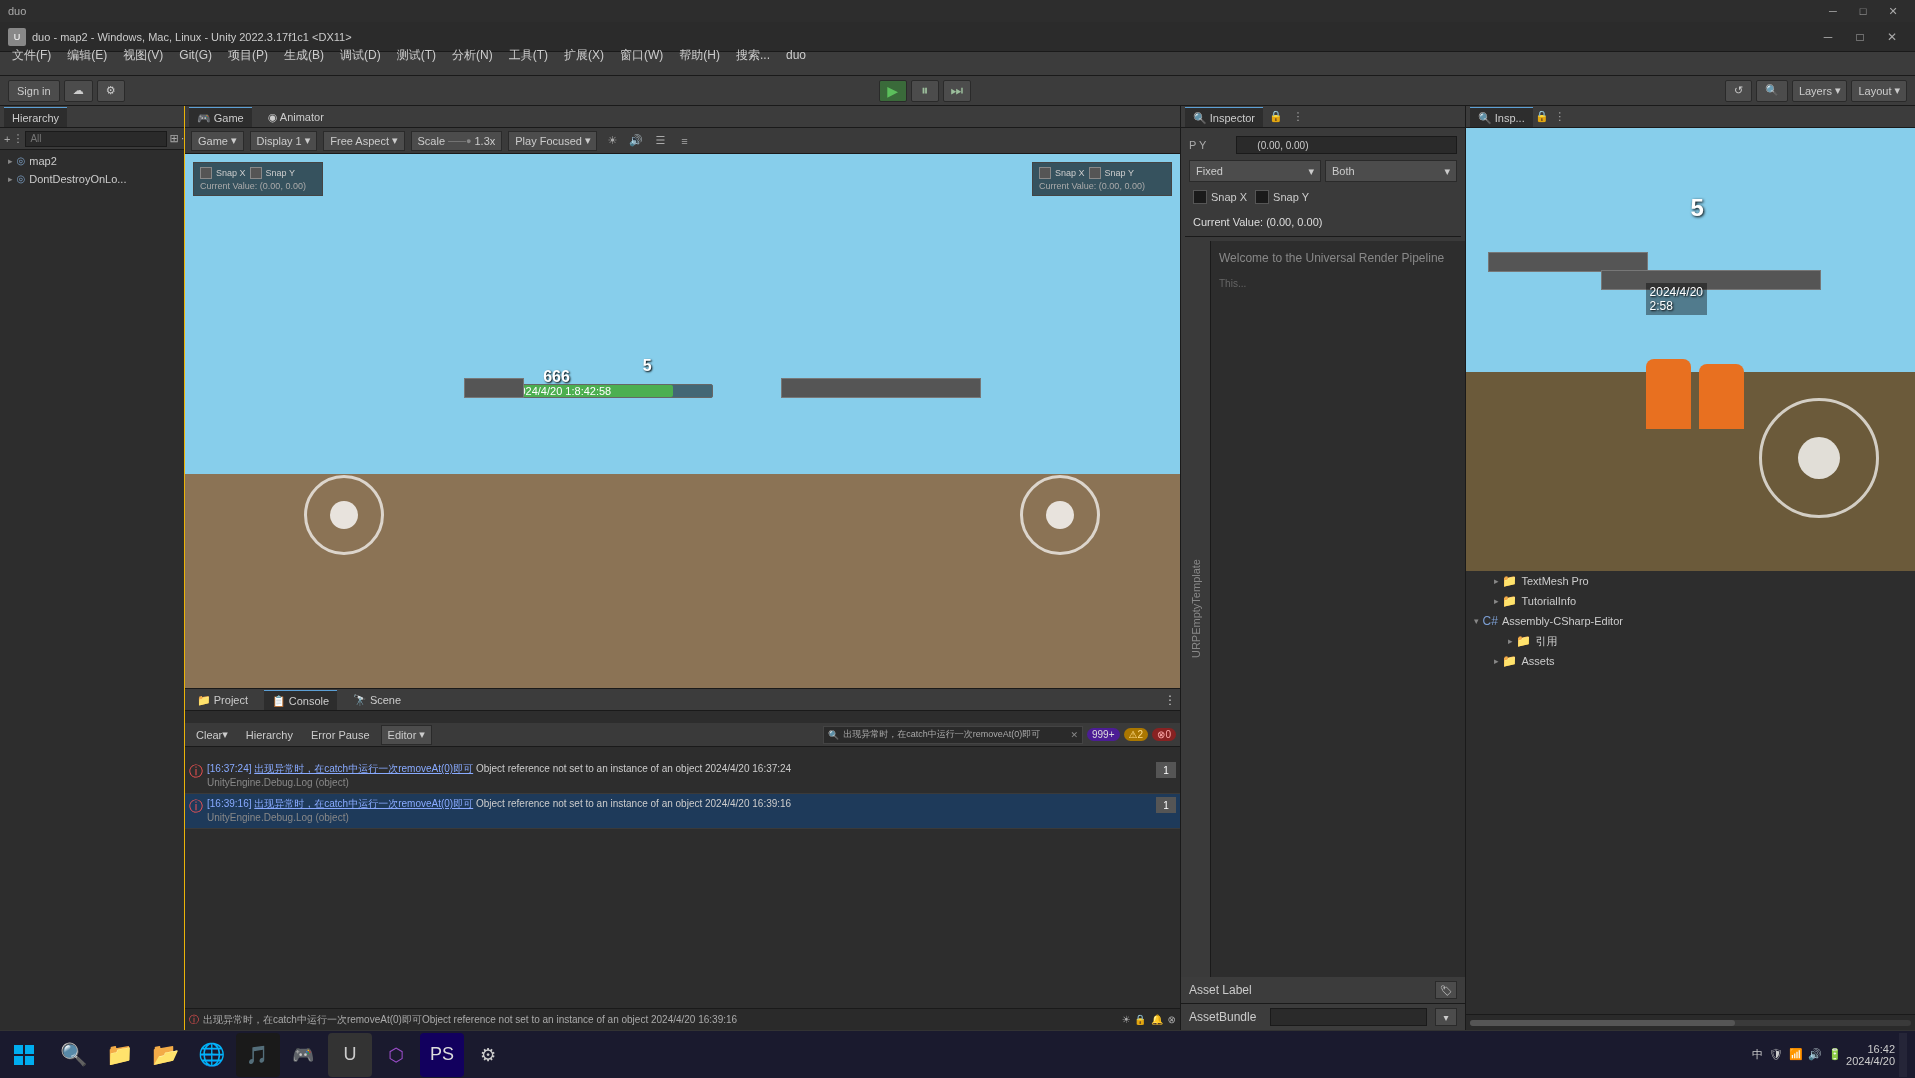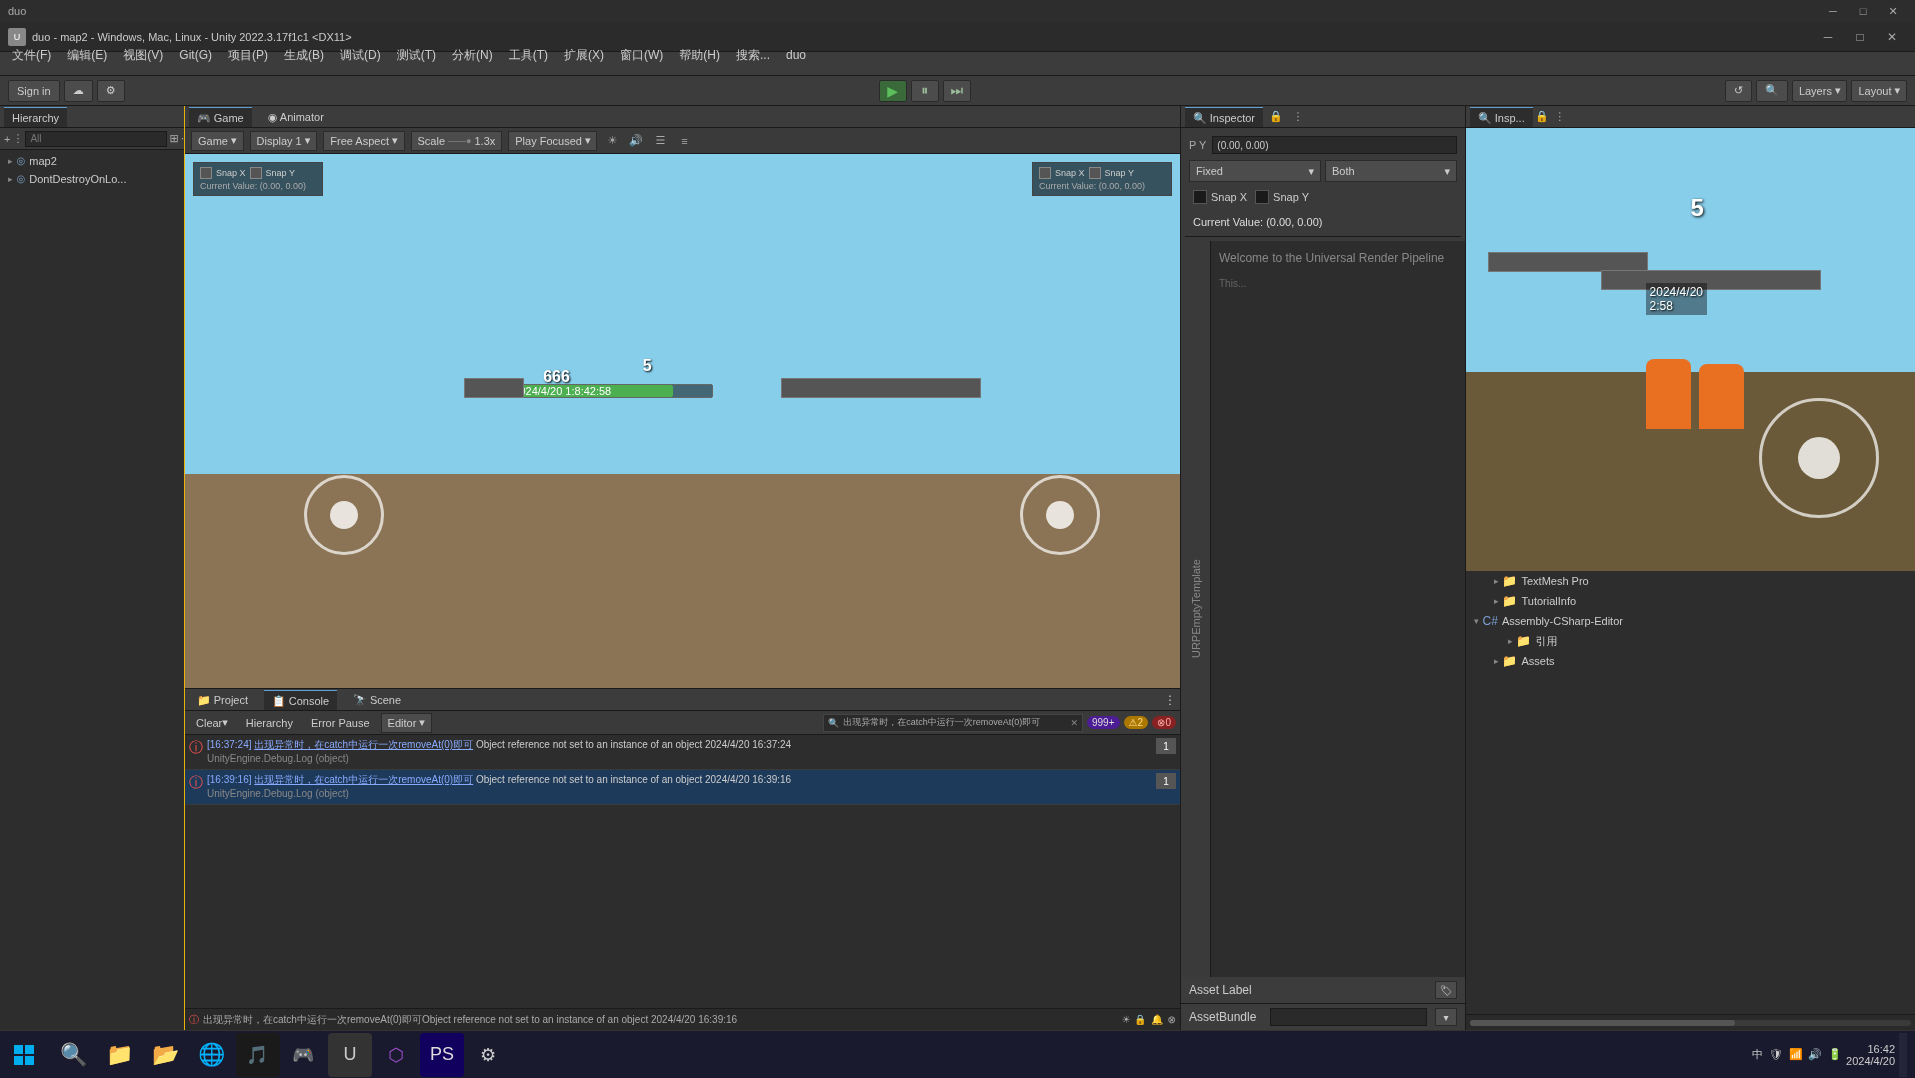--- a/index.html
+++ b/index.html
@@ -321,20 +321,21 @@
     }
 
     
     .console-panel {
       height: 320px;
       background: #2d2d2d;
       display: flex;
       flex-direction: column;
       border-top: 1px solid #1a1a1a;
       flex-shrink: 0;
+      gap: 12px;
     }
     .console-tab-bar {
       height: 22px;
       background: #3c3c3c;
       display: flex;
       align-items: center;
       padding: 0 4px;
       gap: 8px;
       border-bottom: 1px solid #1a1a1a;
     }
@@ -888,23 +889,23 @@
         <div class="panel-tab active">
           <span>🔍</span>
           <span>Inspector</span>
         </div>
         <button class="small-btn">🔒</button>
         <button class="small-btn">⋮</button>
       </div>
 
       <div style="background:#3a3a3a; padding:4px;">
 
-        <div style="display:flex; align-items:center; padding:4px 4px 2px; font-size:11px; color:#aaa;">
+        <div style="display:flex; align-items:center; padding:4px 4px 2px; font-size:11px; color:#aaa;gap:24px;">
           <span>P Y</span>
-          <div style="flex:1; height:18px; background:#2a2a2a; border:1px solid #1a1a1a; margin-left:6px; display:flex; align-items:center; padding:0 4px; font-size:10px; color:#ccc;">(0.00, 0.00)</div>
+          <div style="flex:1; height:18px; background:#2a2a2a; border:1px solid #1a1a1a; margin-left:6px; display:flex; align-items:center; padding:0 20px; font-size:10px; color:#ccc;">(0.00, 0.00)</div>
         </div>
 
         <div style="display:flex; gap:4px; padding:4px;">
           <div style="flex:1; height:22px; background:#4c4c4c; border:1px solid #2a2a2a; display:flex; align-items:center; padding:0 6px; cursor:pointer; font-size:11px; color:#ccc;">
             <span>Fixed</span>
             <span class="chevron-down" style="margin-left:auto;"></span>
           </div>
           <div style="flex:1; height:22px; background:#4c4c4c; border:1px solid #2a2a2a; display:flex; align-items:center; padding:0 6px; cursor:pointer; font-size:11px; color:#ccc;">
             <span>Both</span>
             <span class="chevron-down" style="margin-left:auto;"></span>

